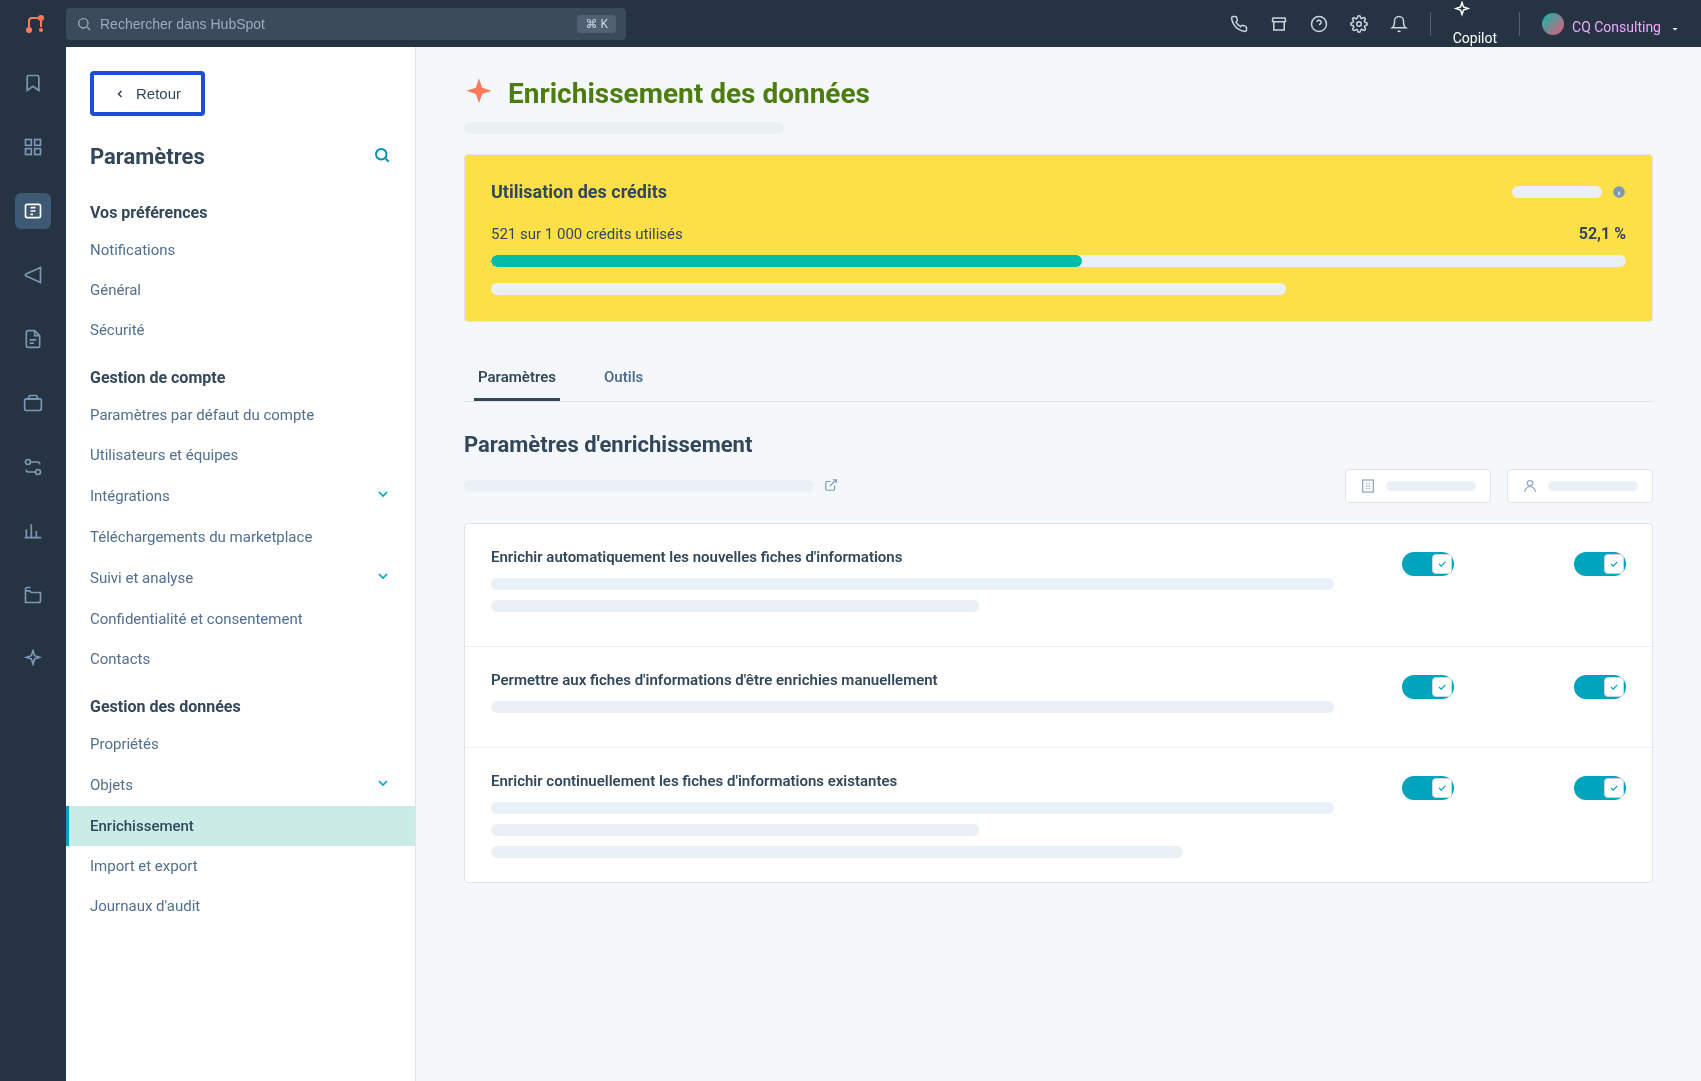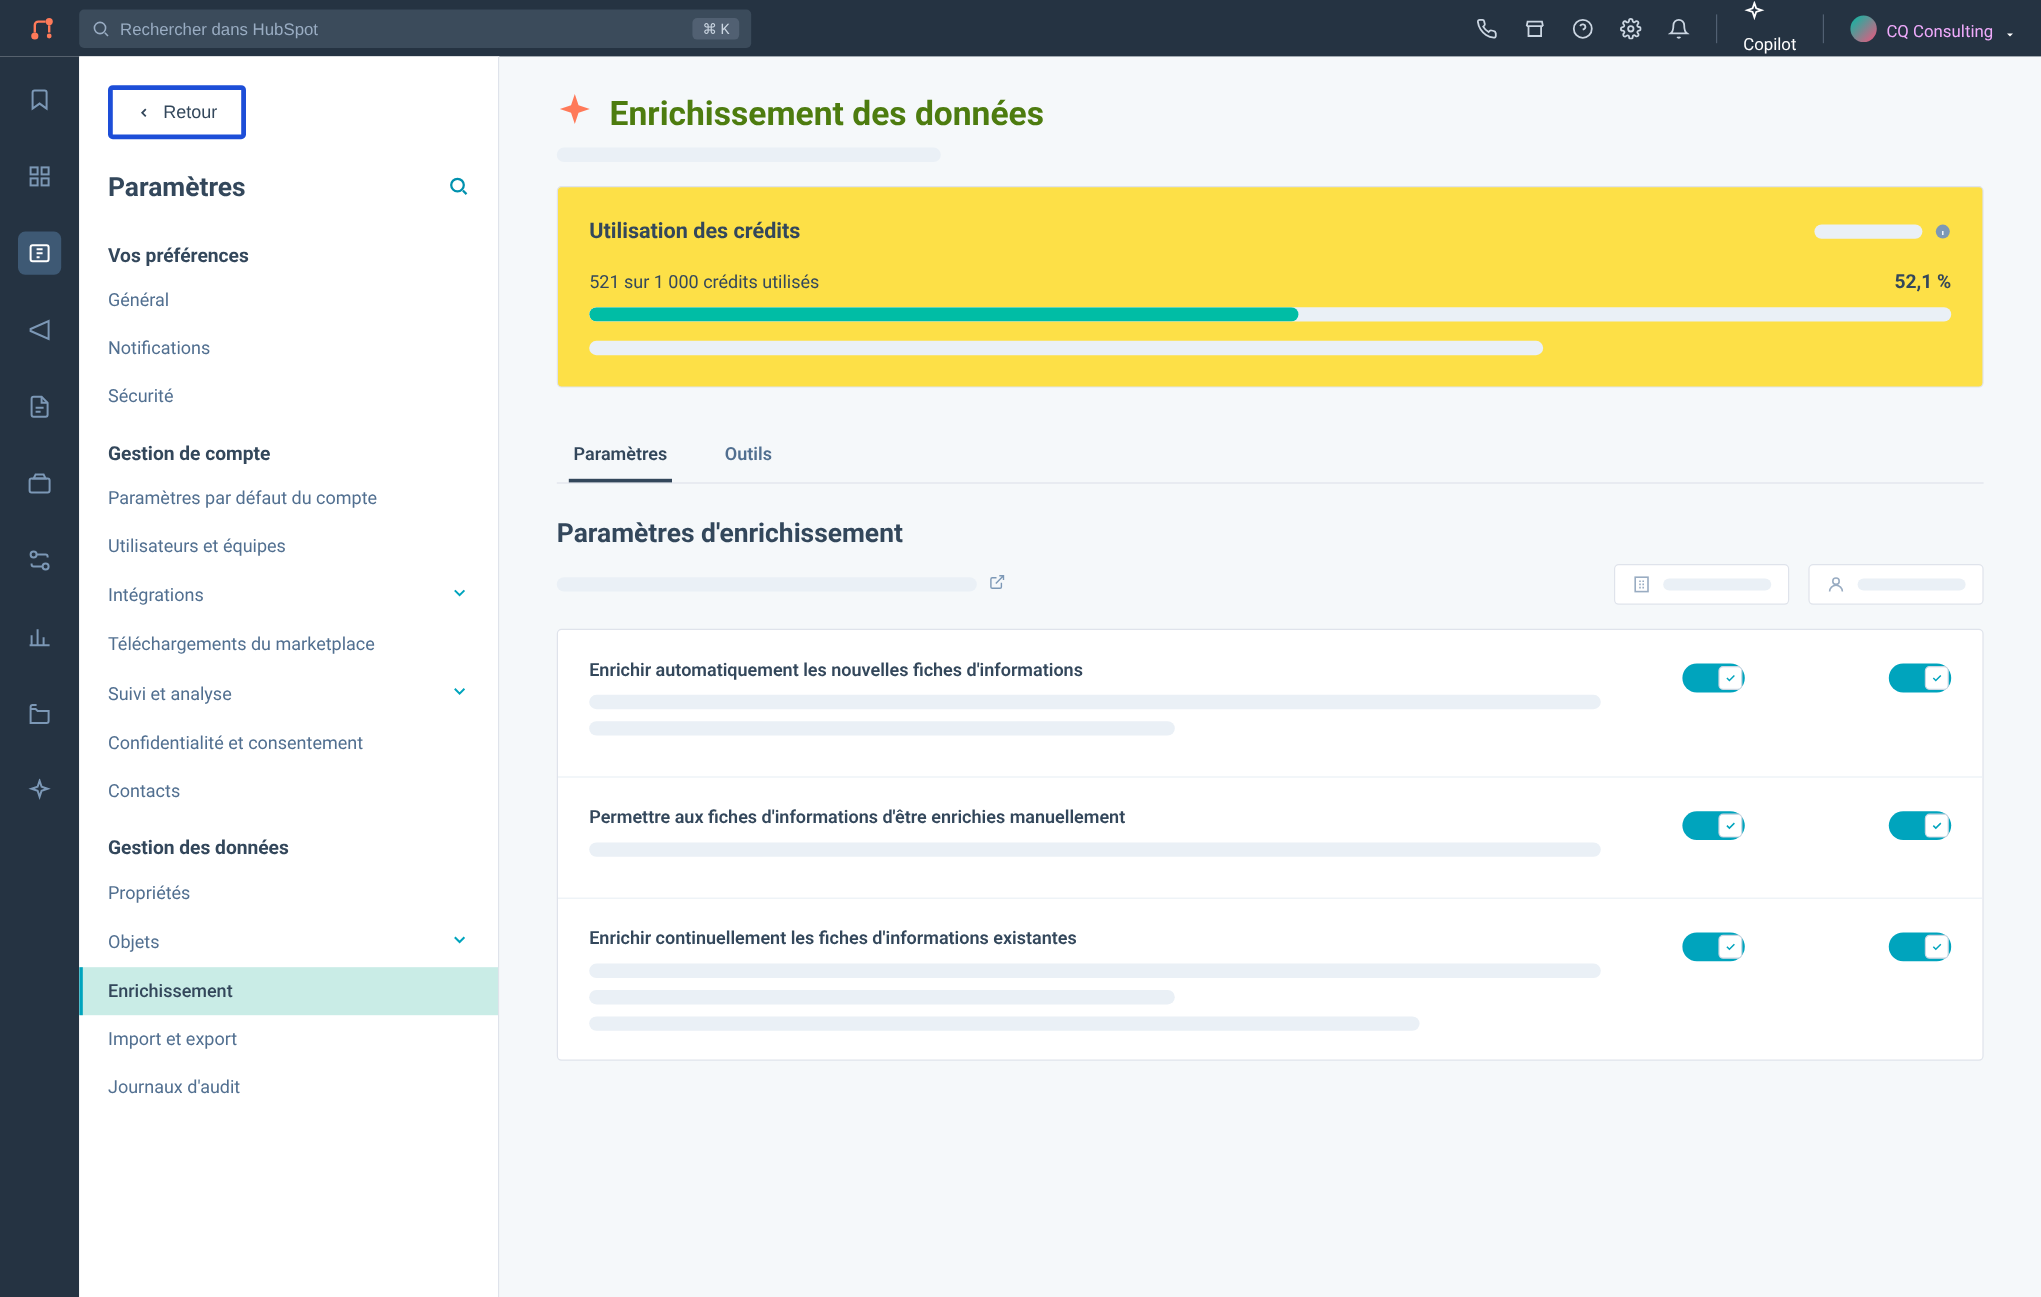--- a/index.html
+++ b/index.html
@@ -224,24 +224,24 @@
         <svg viewBox="0 0 24 24" fill="none" stroke="currentColor" stroke-width="2.5">
             <circle cx="11" cy="11" r="7"></circle>
             <path d="M21 21l-4-4"></path>
           </svg>
       </div>
     </div>
     <div id="sidebar-sections">
         <div class="side-section">
           <div class="side-section-title">Vos préférences</div>
           <div class="side-link">
+            <span>Notifications</span>
+          </div>
+          <div class="side-link">
             <span>Général</span>
-          </div>
-          <div class="side-link">
-            <span>Notifications</span>
           </div>
           <div class="side-link">
             <span>Sécurité</span>
           </div>
         </div>
         <div class="side-section">
           <div class="side-section-title">Gestion de compte</div>
           <div class="side-link">
             <span>Paramètres par défaut du compte</span>
           </div>

